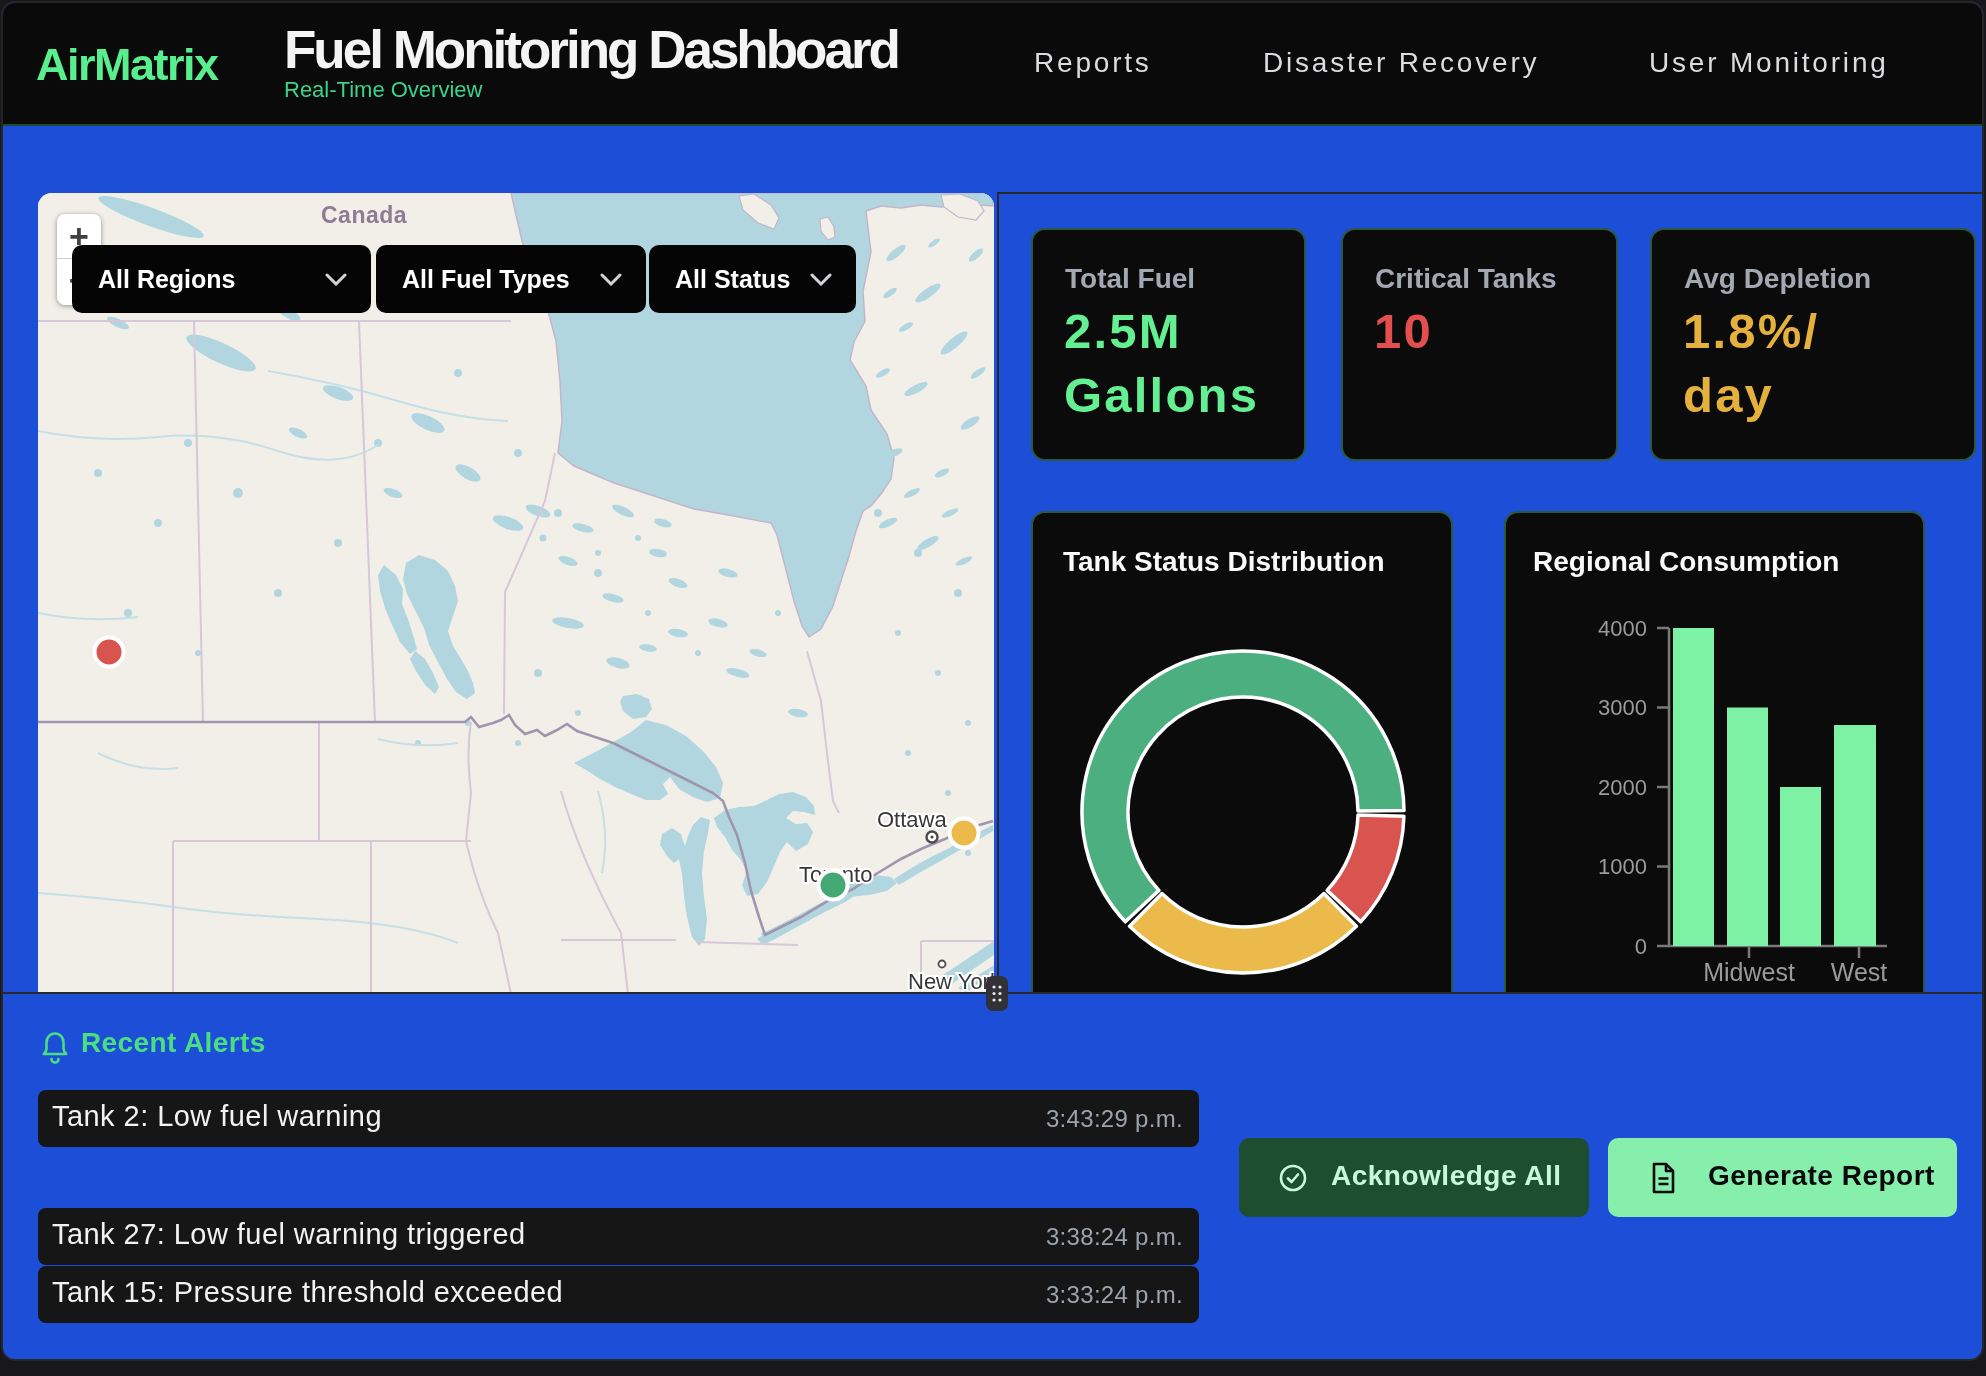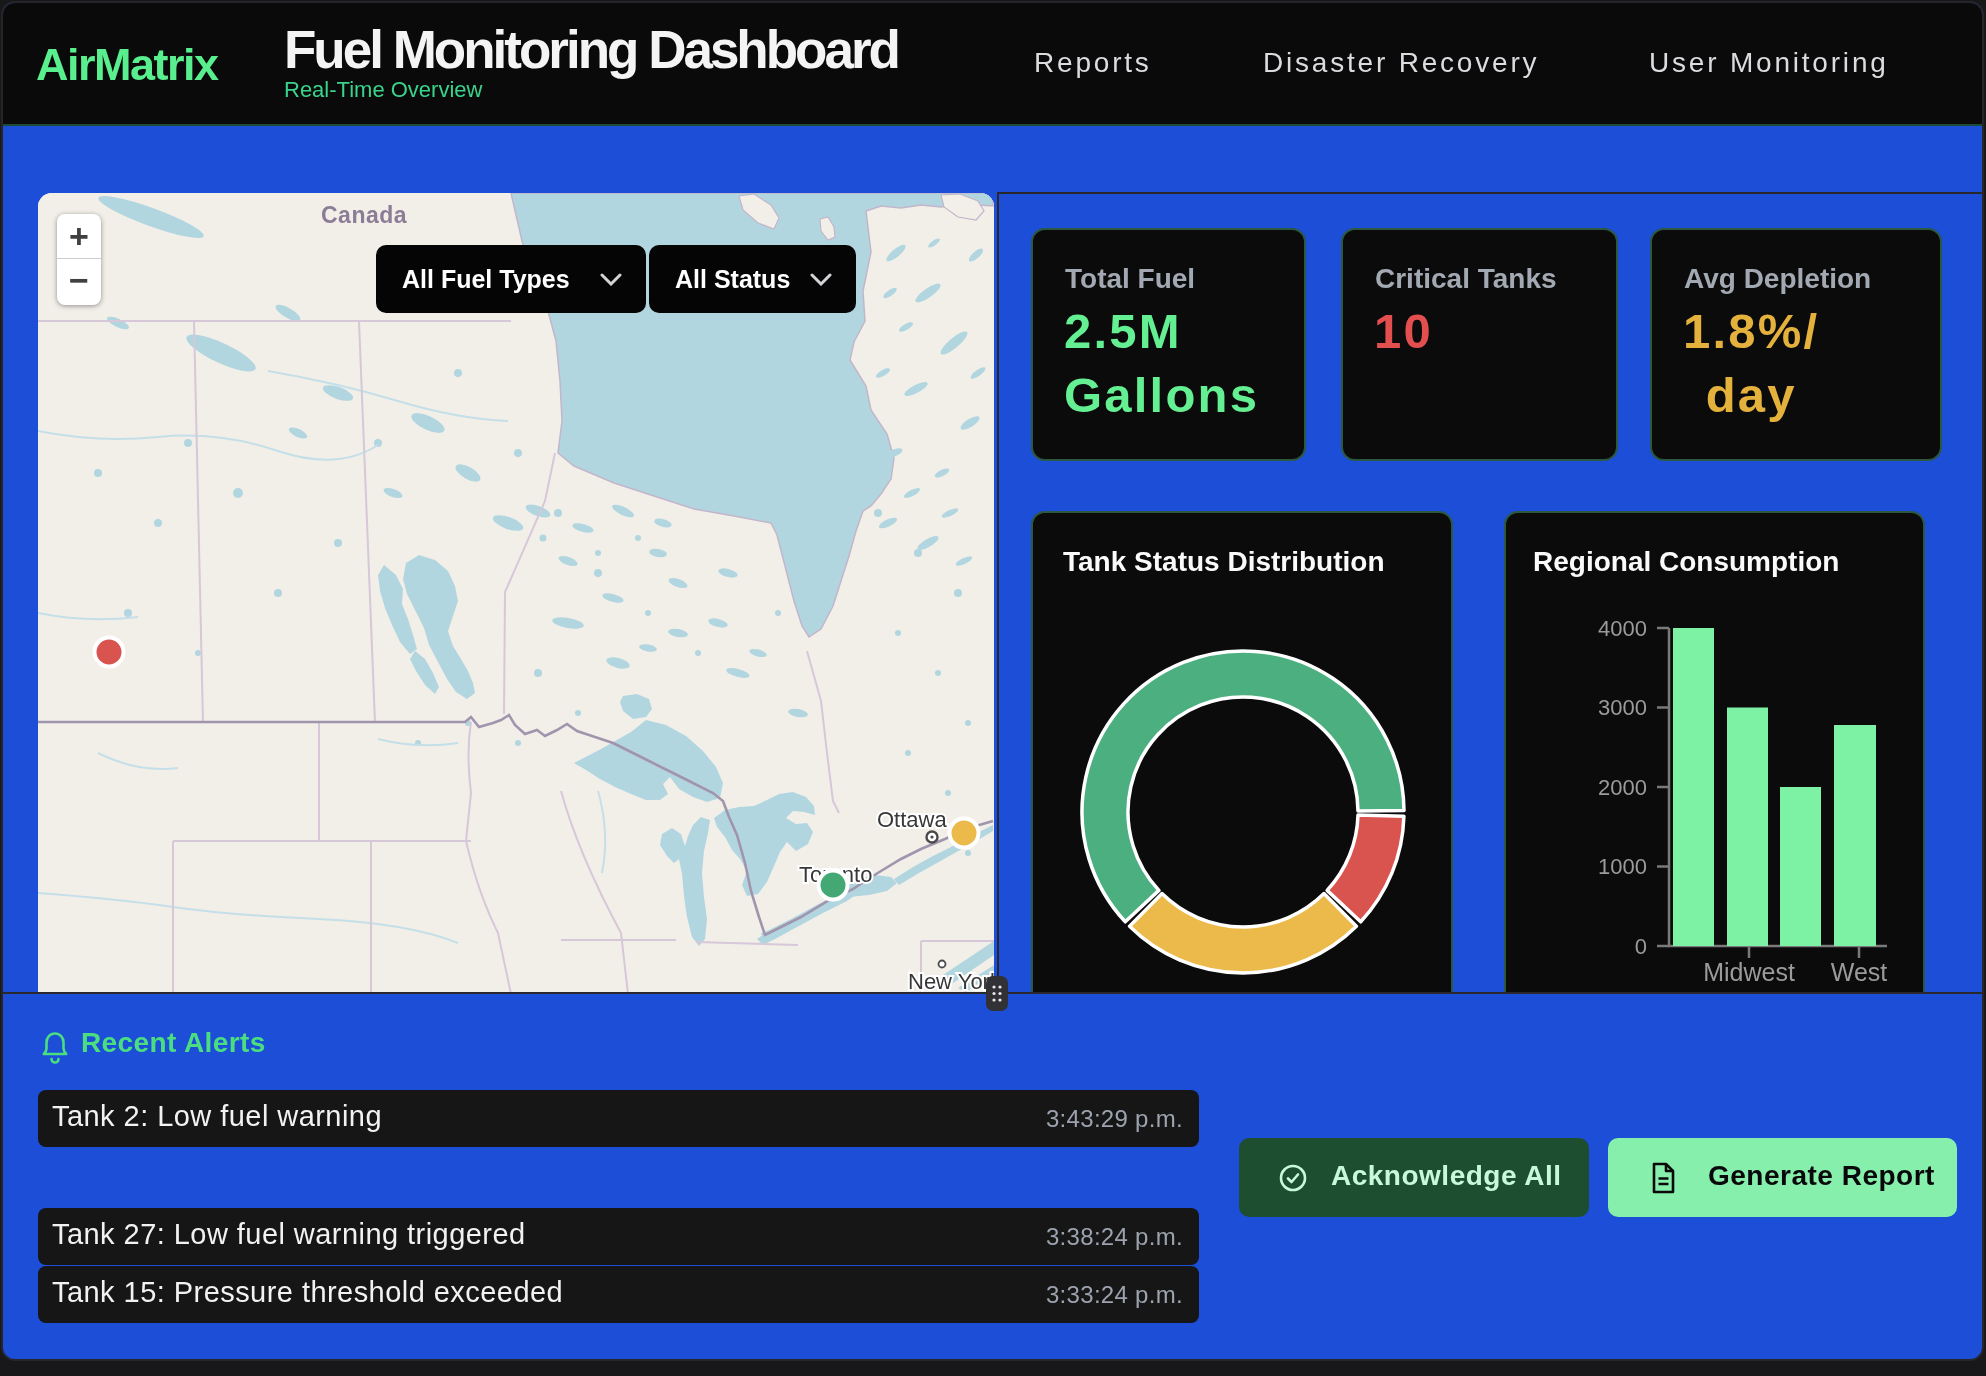--- a/index.html
+++ b/index.html
@@ -211,20 +211,26 @@
         <g stroke="#ffffff" stroke-width="4">
           <circle cx="71" cy="459" r="14.5" fill="#d9534f"></circle>
           <circle cx="926" cy="640" r="14.5" fill="#ecba4b"></circle>
           <circle cx="795" cy="692" r="14.5" fill="#43a873"></circle>
         </g>
       </svg>
       <div class="zoomctl">
           <div class="plus">+</div>
           <div class="minus">−</div>
         </div>
+      <div class="filter" style="left:34px; width:299px;">
+          <span class="txt">All Regions</span>
+        <svg width="22" height="13" viewBox="0 0 22 13">
+            <path d="M2 2 L11 11 L20 2" stroke="#d4d4d8" stroke-width="3" fill="none" stroke-linecap="round"></path>
+          </svg>
+        </div>
       <div class="filter" style="left:338px; width:270px;">
           <span class="txt">All Fuel Types</span>
         <svg width="22" height="13" viewBox="0 0 22 13">
             <path d="M2 2 L11 11 L20 2" stroke="#d4d4d8" stroke-width="3" fill="none" stroke-linecap="round"></path>
           </svg>
         </div>
       <div class="filter" style="left:611px; width:207px;">
           <span class="txt">All Status</span>
         <svg width="22" height="13" viewBox="0 0 22 13">
             <path d="M2 2 L11 11 L20 2" stroke="#d4d4d8" stroke-width="3" fill="none" stroke-linecap="round"></path>
@@ -235,21 +241,21 @@
     <div class="rpane"></div>
 
     <div class="card" style="left:1028px; top:100px; width:275px; height:233px;padding-left:44px;">
       <div class="statlabel">Total Fuel</div>
       <div class="statval" style="color:#63ef92;">2.5M<br>Gallons</div>
     </div>
     <div class="card" style="left:1338px; top:100px; width:277px; height:233px;">
       <div class="statlabel">Critical Tanks</div>
       <div class="statval" style="color:#e34f4f;">10</div>
     </div>
-    <div class="card" style="left:1647px; top:100px; width:292px; height:233px;text-align:center;">
+    <div class="card" style="left:1647px; top:100px; width:326px; height:233px;">
       <div class="statlabel">Avg Depletion</div>
       <div class="statval" style="color:#e5b13d;">1.8%/<br>day</div>
     </div>
 
     <div class="card" style="left:1028px; top:383px; width:422px; height:530px;">
       <div class="ctitle">Tank Status Distribution</div>
       <svg width="420" height="480" viewBox="0 0 420 480" style="position:absolute;left:0;top:0;">
         <g>
           <path d="M370.9 303.2 A161 161 0 0 1 327.7 408.8 L294.1 377.4 A115 115 0 0 0 325.0 302.0 Z" fill="#d9534f" stroke="#fff" stroke-width="3.5" stroke-linejoin="round"></path>
           <path d="M323.4 413.2 A161 161 0 0 1 96.6 413.2 L129.0 380.6 A115 115 0 0 0 291.0 380.6 Z" fill="#ecba4b" stroke="#fff" stroke-width="3.5" stroke-linejoin="round"></path>

